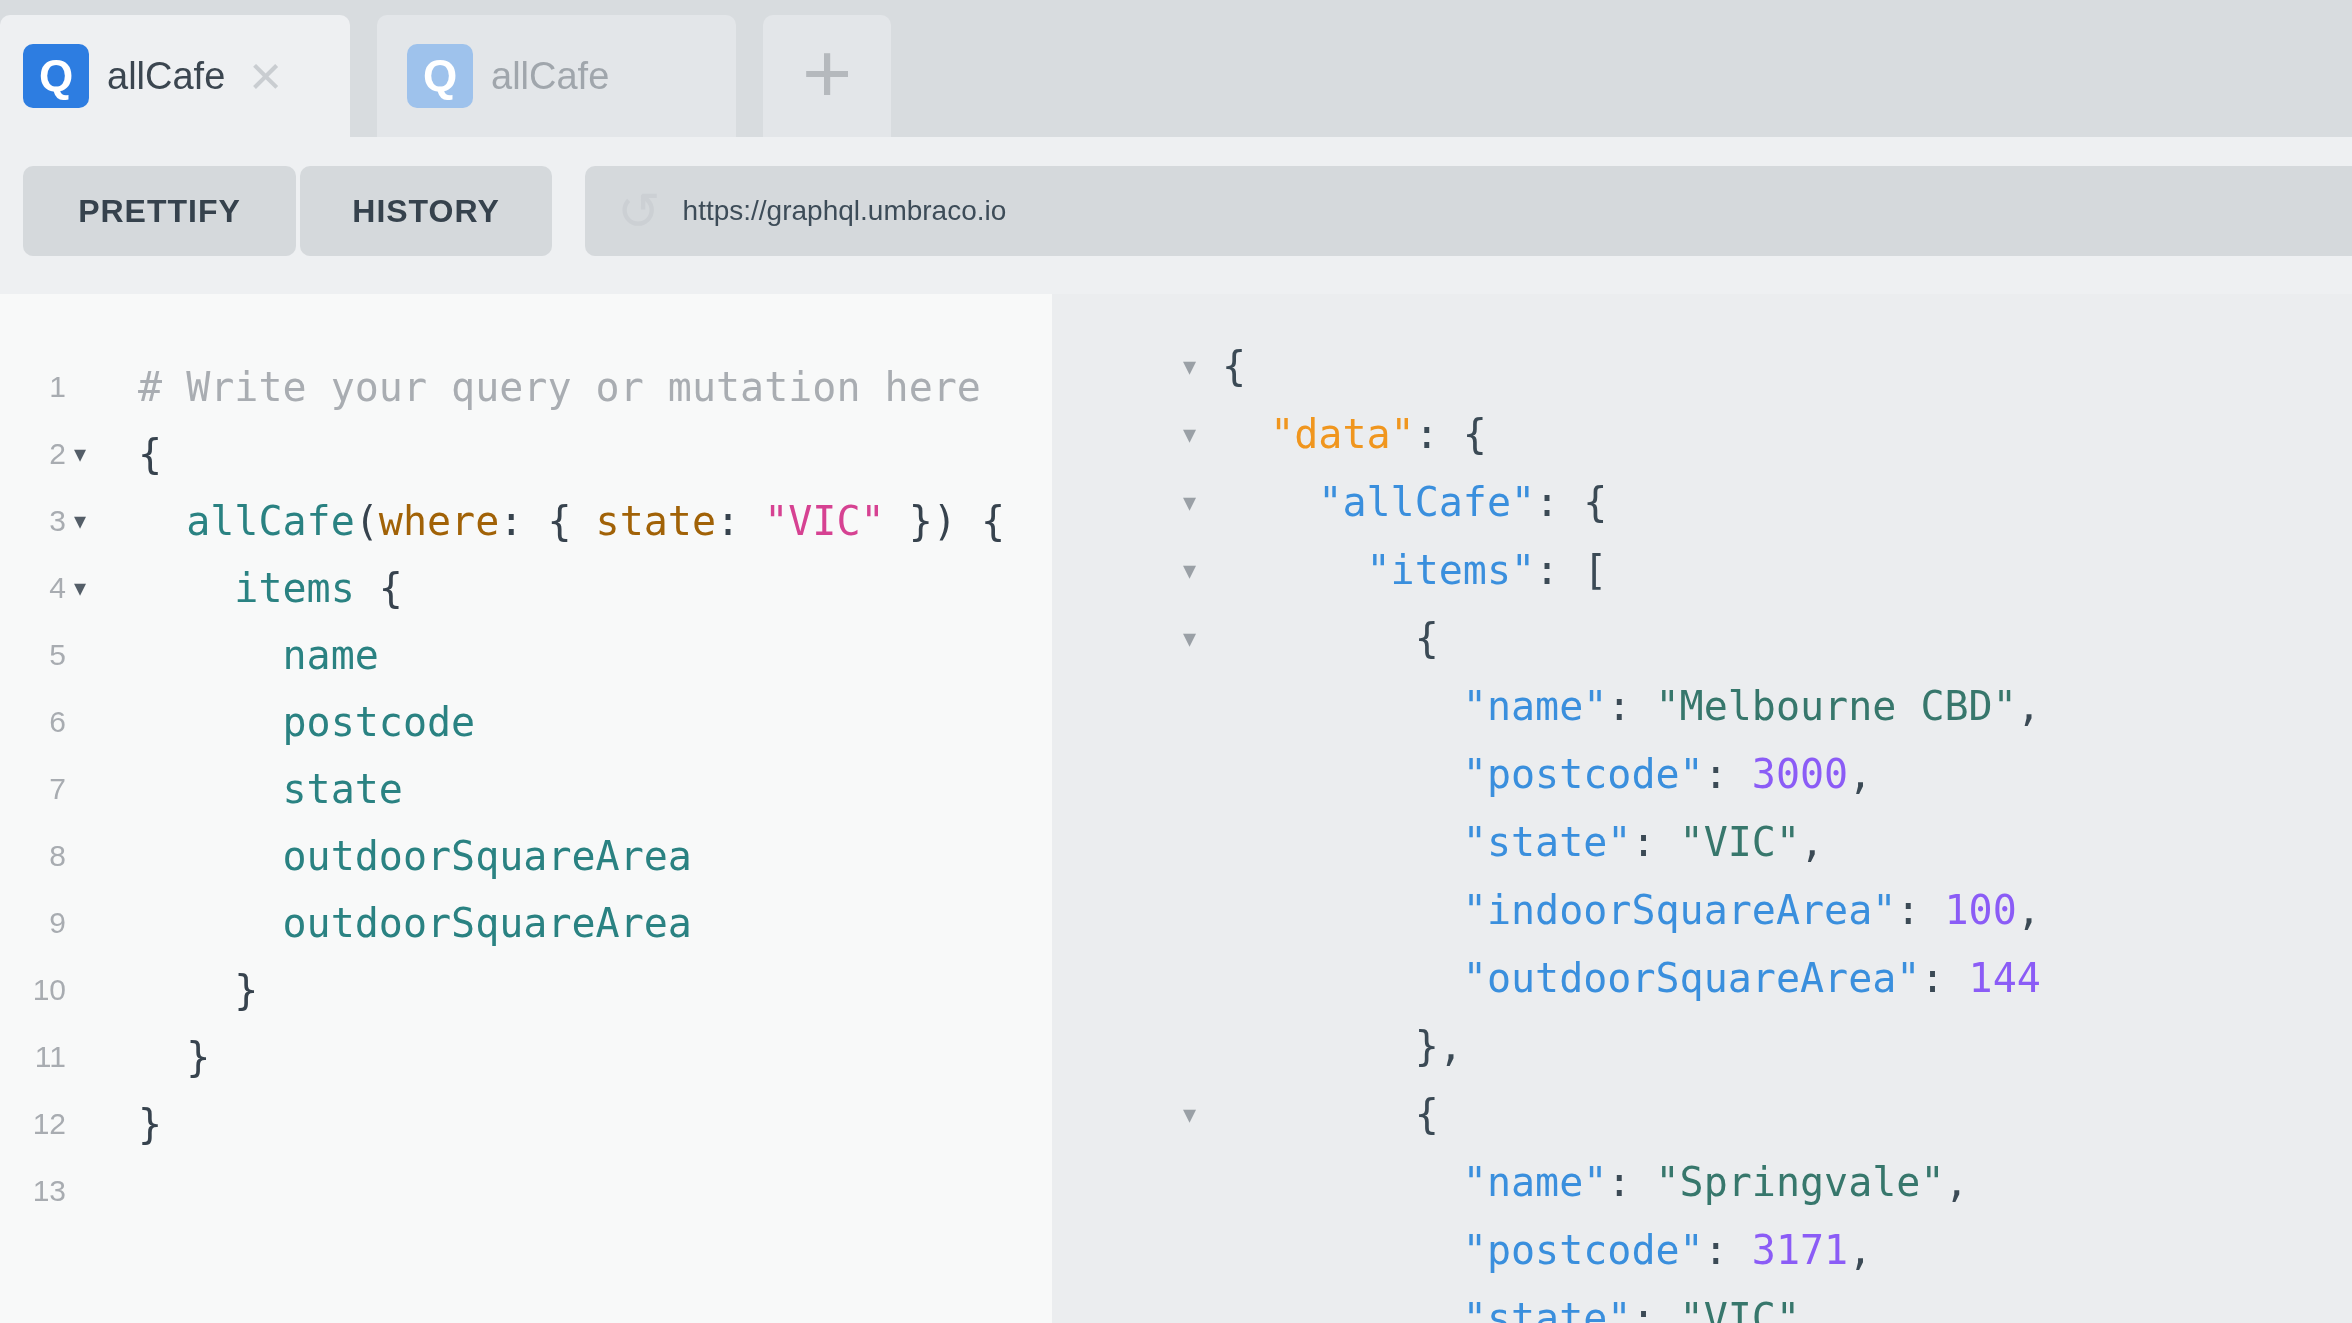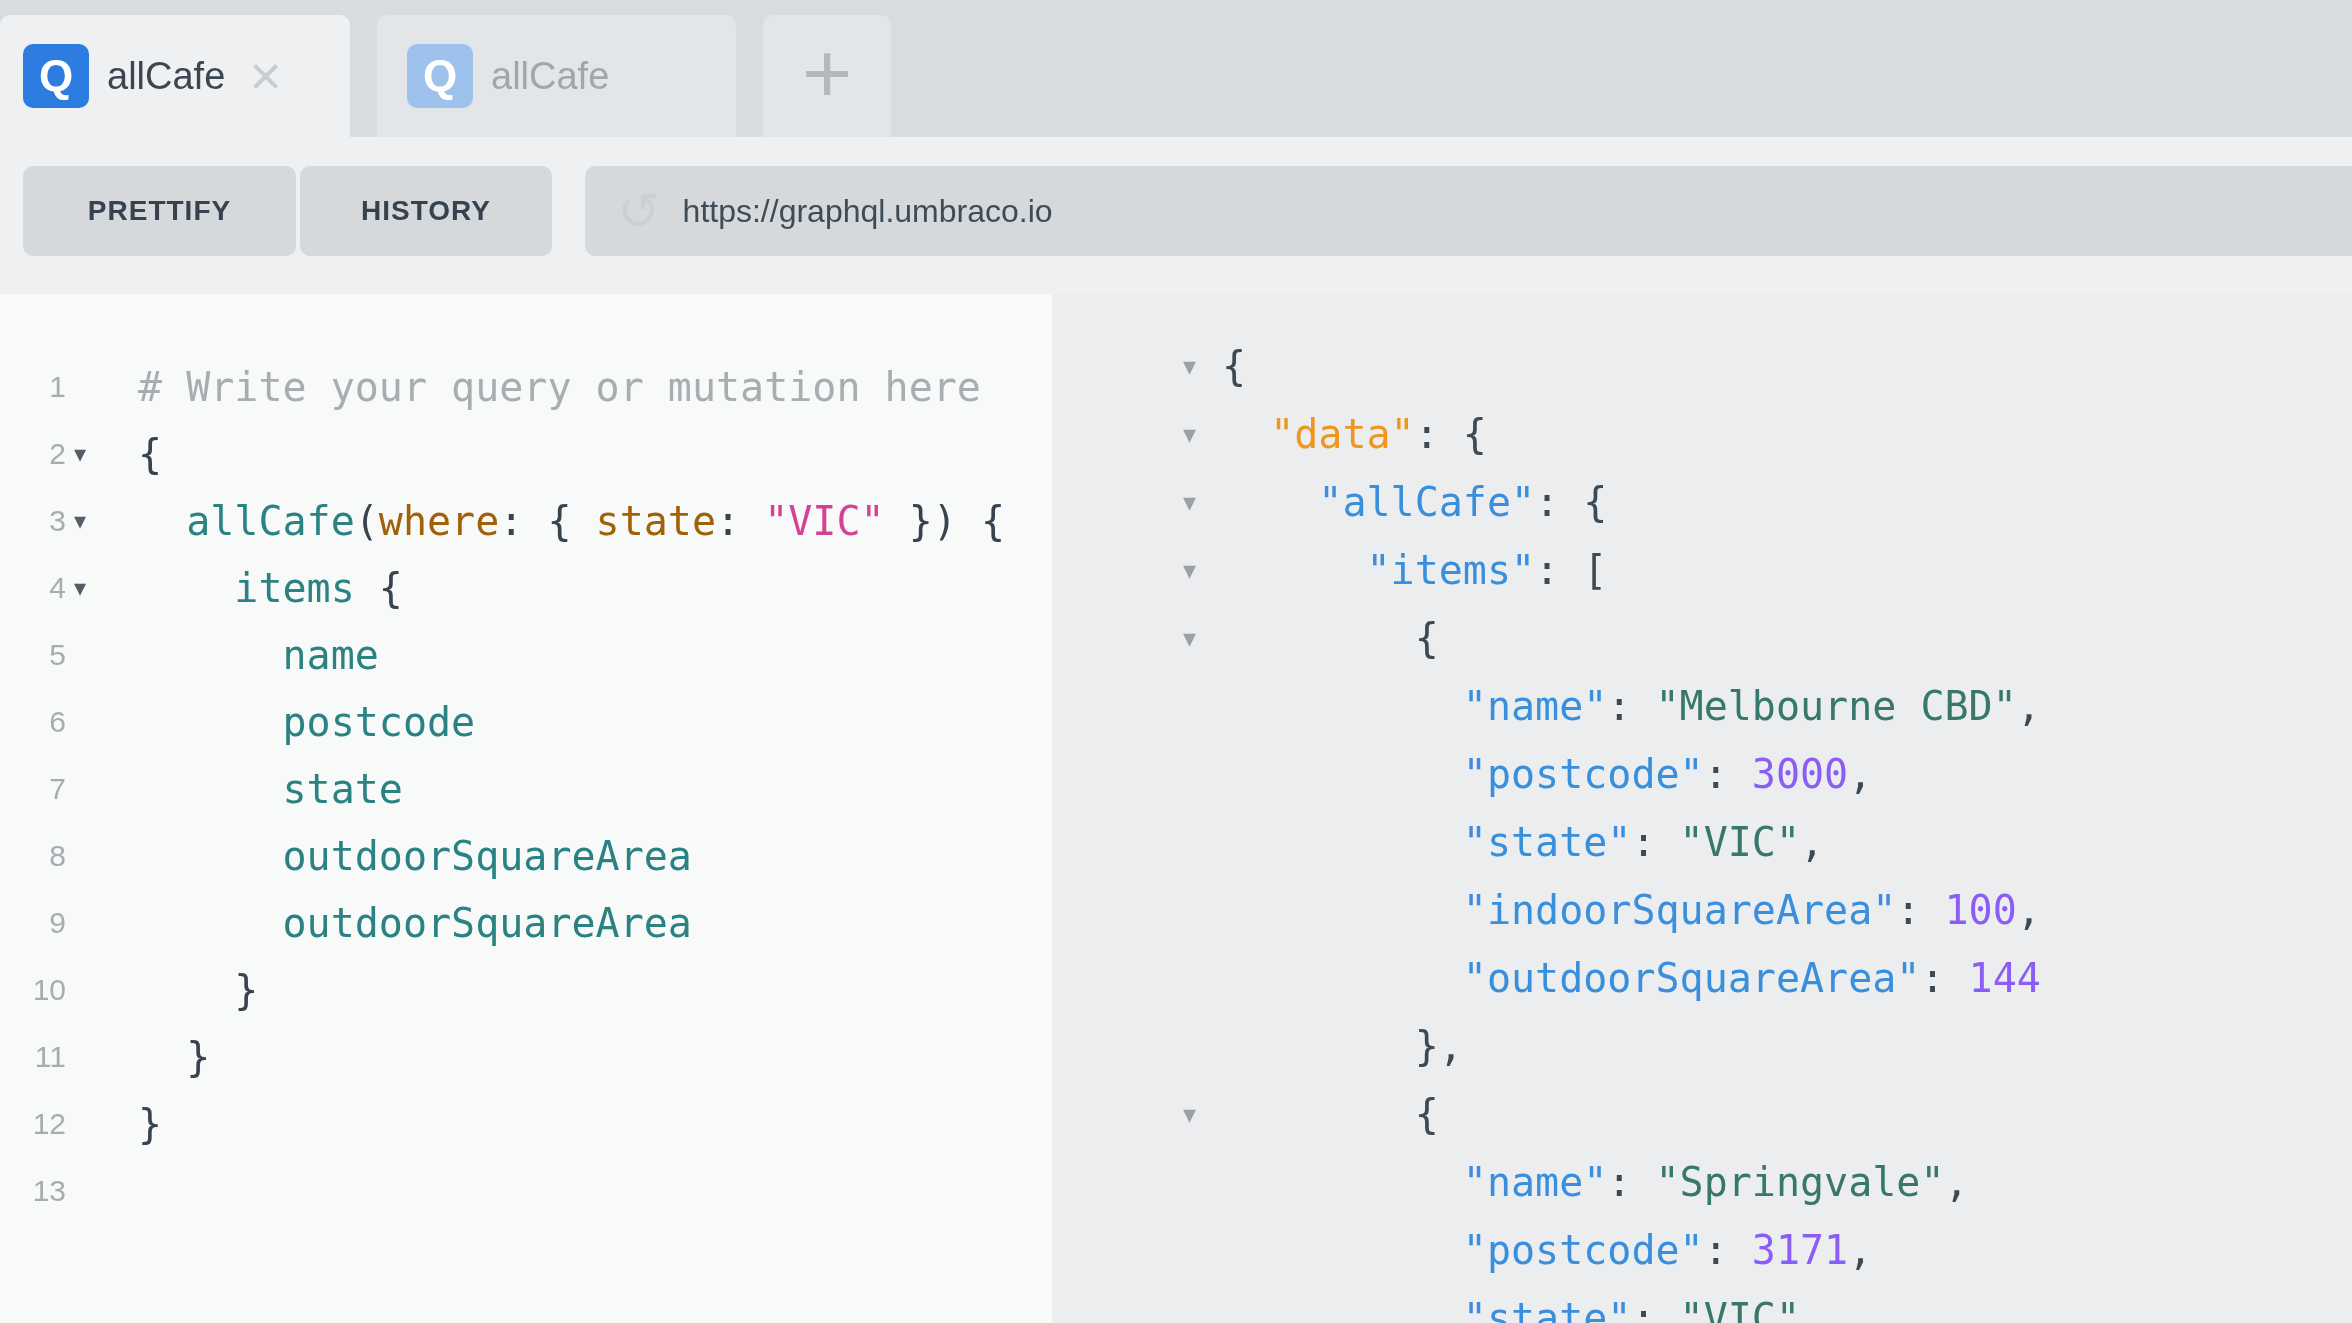--- a/index.html
+++ b/index.html
@@ -23,29 +23,29 @@
   .qbadge-inactive{background:#9ec2ec;}
   .tab-label{font-size:38px;margin-left:18px;white-space:nowrap;}
   .tab-active .tab-label{color:#3b4650;}
   .tab-inactive .tab-label{color:#a0a6ac;}
   .tab-close{margin-left:24px;font-size:56px;line-height:1;color:#c9cdd1;cursor:pointer;}
   .plus-glyph{font-size:86px;color:#b5b9bd;line-height:1;margin-top:-6px;}
   
   .toolbar{position:relative;height:157px;background:#eef0f2;}
   .tbtn{position:absolute;top:29px;height:90px;border-radius:10px;background:#d5d9dc;
         border:none;display:flex;align-items:center;justify-content:center;
-        font-family:"Liberation Sans",sans-serif;font-size:28px;font-weight:bold;
+        font-family:"Liberation Sans",sans-serif;font-size:32px;font-weight:bold;
         color:#36424d;letter-spacing:1px;cursor:pointer;}
   .btn-prettify{left:23px;width:273px;}
   .btn-history{left:300px;width:252px;}
   .urlbar{position:absolute;top:29px;left:585px;right:0;height:90px;
           border-radius:10px 0 0 10px;background:#d5d9dc;
           display:flex;align-items:center;padding-left:32px;box-sizing:border-box;}
   .replay{font-size:52px;color:#ccd0d4;line-height:1;font-family:"DejaVu Sans",sans-serif;}
-  .url-text{font-size:32px;color:#3d4c58;margin-left:22px;white-space:nowrap;}
+  .url-text{font-size:28px;color:#3d4c58;margin-left:22px;white-space:nowrap;}
   
   .main{display:flex;height:1029px;}
   .editor-pane{width:1052px;flex:none;background:#f8f9f9;padding-top:59px;box-sizing:border-box;overflow:hidden;}
   .response-pane{flex:1;background:#ebedef;padding-top:38px;box-sizing:border-box;overflow:hidden;}
   
   .eline{display:flex;align-items:center;height:67px;
          font-family:"DejaVu Sans Mono",monospace;font-size:40px;}
   .ln{width:66px;flex:none;text-align:right;color:#a8acb1;
       font-family:"Liberation Sans",sans-serif;font-size:30px;}
   .fold{width:60px;flex:none;padding-left:8px;box-sizing:border-box;

